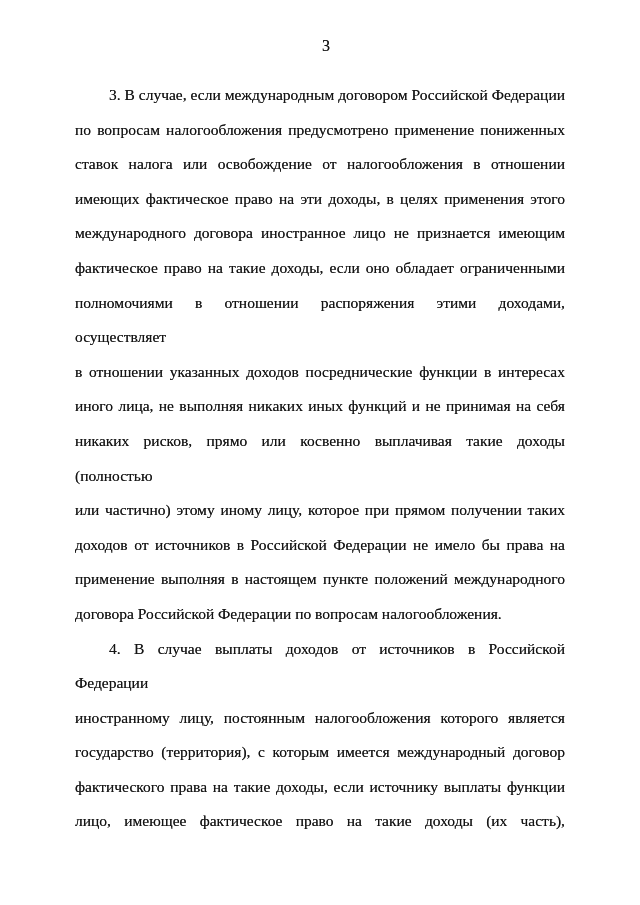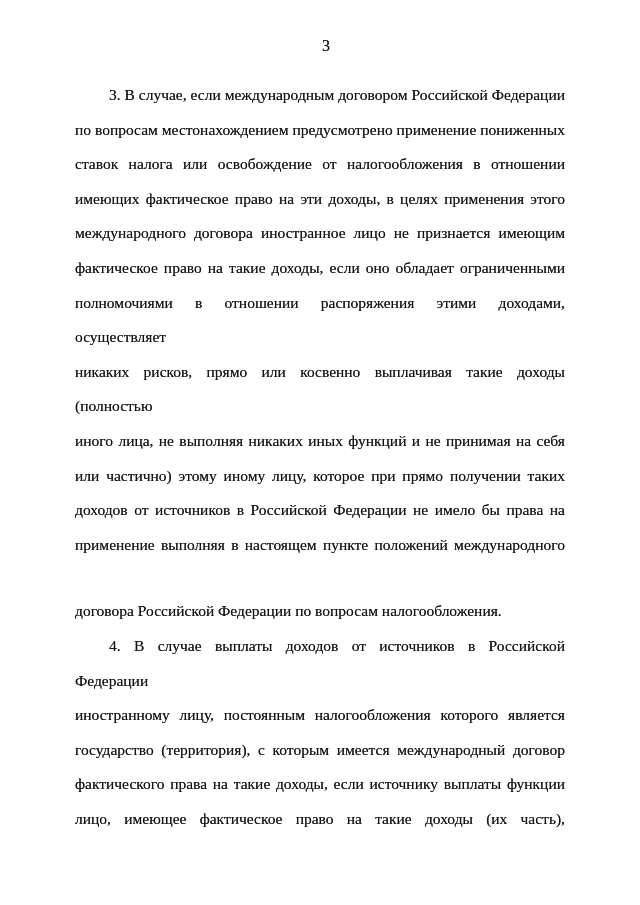--- a/index.html
+++ b/index.html
@@ -38,43 +38,43 @@
   .paragraph { margin: 0; }
   .line {
     text-align: justify;
     text-align-last: justify;
   }
   .line.indent {
     text-indent: 34px;
   }
   .line.flush {
     text-align-last: left;
-    margin-top: 32px;
   }
 </style>
 </head>
 <body>
 
 <div class="page">
 
   <div class="page-number">3</div>
 
   <div class="content">
 
     <div class="paragraph">
       <div class="line indent">3. В случае, если международным договором Российской Федерации</div>
-      <div class="line">по вопросам местонахождением предусмотрено применение пониженных</div>
+      <div class="line">по вопросам налогообложения предусмотрено применение пониженных</div>
       <div class="line">ставок налога или освобождение от налогообложения в отношении</div>
       <div class="line">имеющих фактическое право на эти доходы, в целях применения этого</div>
       <div class="line">международного договора иностранное лицо не признается имеющим</div>
       <div class="line">фактическое право на такие доходы, если оно обладает ограниченными</div>
       <div class="line">полномочиями в отношении распоряжения этими доходами, осуществляет</div>
+      <div class="line">в отношении указанных доходов посреднические функции в интересах</div>
+      <div class="line">иного лица, не выполняя никаких иных функций и не принимая на себя</div>
       <div class="line">никаких рисков, прямо или косвенно выплачивая такие доходы (полностью</div>
-      <div class="line">иного лица, не выполняя никаких иных функций и не принимая на себя</div>
-      <div class="line">или частично) этому иному лицу, которое при прямо получении таких</div>
+      <div class="line">или частично) этому иному лицу, которое при прямом получении таких</div>
       <div class="line">доходов от источников в Российской Федерации не имело бы права на</div>
       <div class="line">применение выполняя в настоящем пункте положений международного</div>
       <div class="line flush">договора Российской Федерации по вопросам налогообложения.</div>
     </div>
 
     <div class="paragraph">
       <div class="line indent">4. В случае выплаты доходов от источников в Российской Федерации</div>
       <div class="line">иностранному лицу, постоянным налогообложения которого является</div>
       <div class="line">государство (территория), с которым имеется международный договор</div>
       <div class="line">фактического права на такие доходы, если источнику выплаты функции</div>

